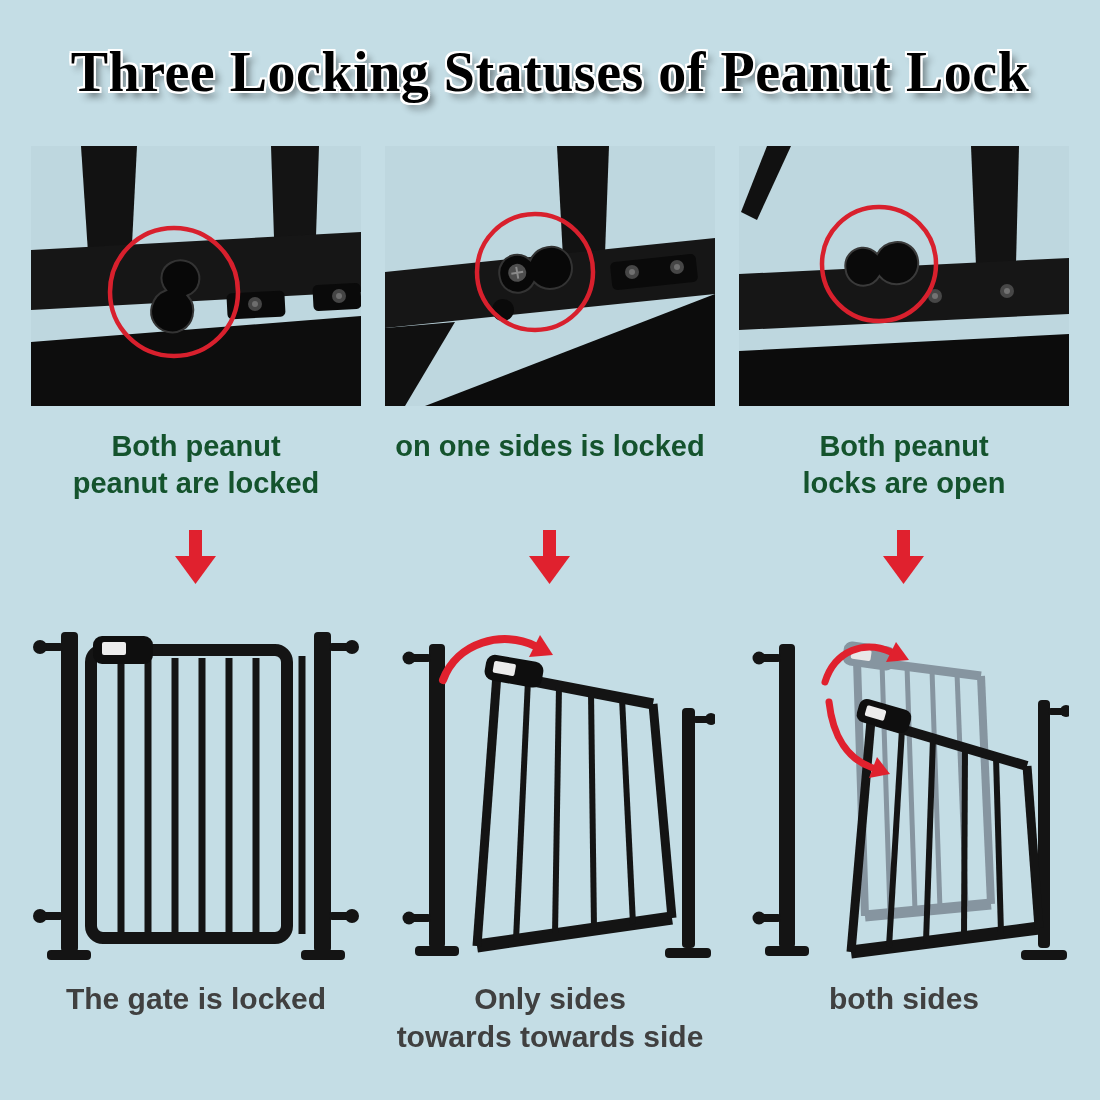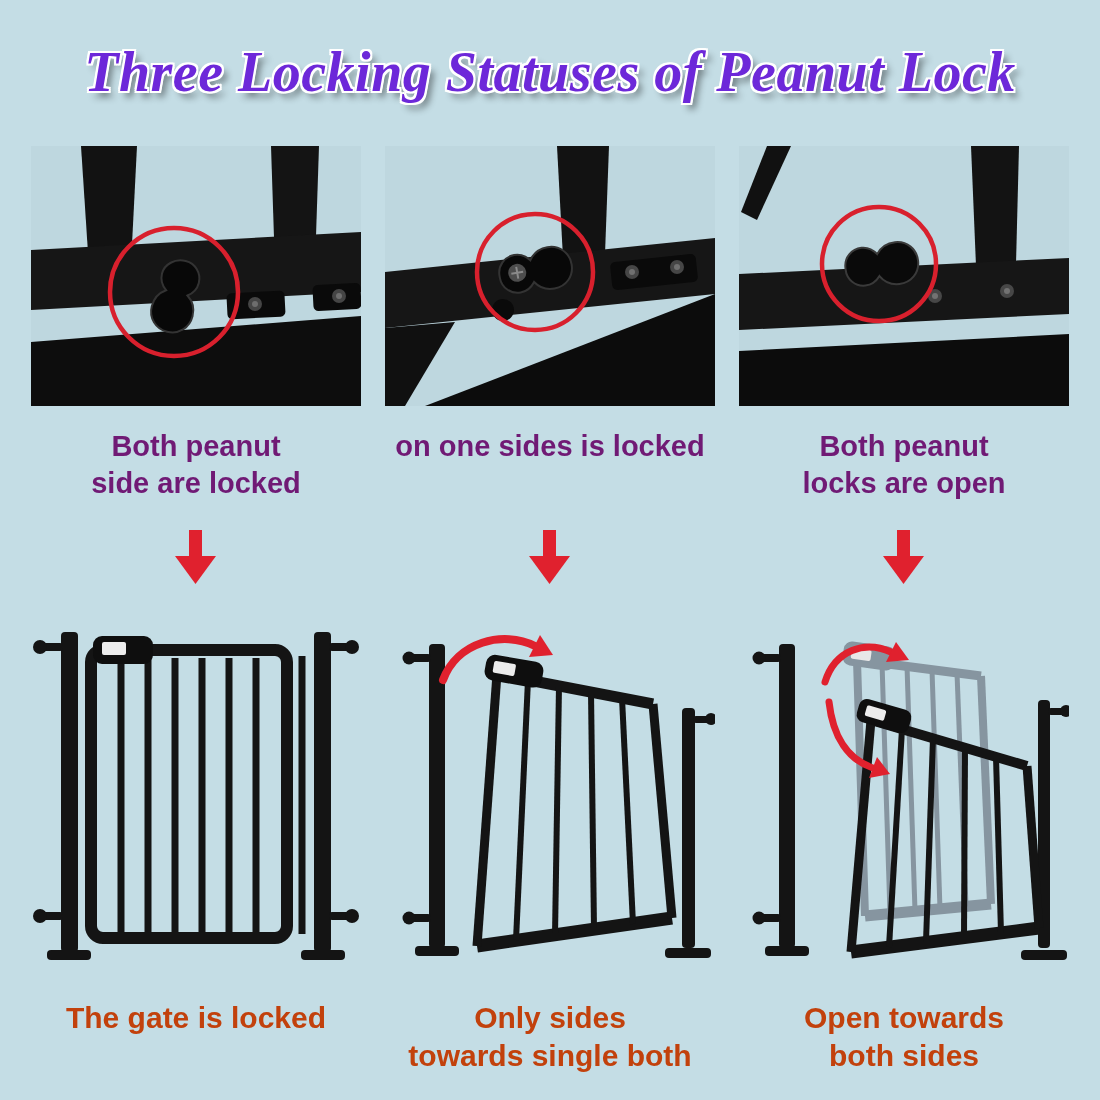--- a/index.html
+++ b/index.html
@@ -11,54 +11,53 @@
     position:relative;
   }
   .title{
     margin:0;
     padding-top:40px;
     text-align:center;
     font-family:"Liberation Serif","DejaVu Serif",serif;
     font-weight:700;
     font-size:56px;
     letter-spacing:0.5px;
-    color:#6d28d9;
+    color:#000000;
     text-shadow:
       -2px -2px 0 #ffffff, 2px -2px 0 #ffffff,
       -2px  2px 0 #ffffff, 2px  2px 0 #ffffff,
        0   -2px 0 #ffffff, 0    2px 0 #ffffff,
       -2px  0   0 #ffffff, 2px  0   0 #ffffff,
        5px  6px 7px rgba(0,0,0,0.45);
-    font-style: italic;
   }
   .grid{
     margin-top:42px;
     display:grid;
     grid-template-columns:repeat(3,330px);
     column-gap:24px;
     justify-content:center;
   }
   .col{display:flex;flex-direction:column;align-items:center;}
   .photo{width:330px;height:260px;display:block;}
   .caption{
     margin-top:22px;
     min-height:76px;
     font-size:29px;
     font-weight:700;
-    color:#701a75;
+    color:#14532d;
     text-align:center;
     line-height:1.28;
   }
   .down-arrow{margin-top:26px;display:block;}
   .gate{margin-top:30px;display:block;width:330px;height:355px;}
   .result-caption{
-    margin-top:28px;
+    margin-top:9px;
     font-size:30px;
     font-weight:700;
-    color:#c2410c;
+    color:#404040;
     text-align:center;
     line-height:1.28;
   }
 </style>
 </head>
 <body>
 
 <div class="page">
 
   <h1 class="title">Three Locking Statuses of Peanut Lock</h1>
@@ -80,21 +79,21 @@
         <circle cx="308" cy="150" r="7" fill="#454545"></circle>
         <circle cx="308" cy="150" r="3" fill="#6e6e6e"></circle>
         <g transform="rotate(14 146 150)">
           <path d="M146 114 c10 0 18 8 18 18 c0 7 -4 12 -8 15 c6 4 10 11 10 19 c0 12 -9 21 -21 21 c-12 0 -21 -9 -21 -21 c0 -8 4 -15 10 -19 c-4 -3 -8 -8 -8 -15 c0 -10 9 -18 20 -18 z" fill="#080808" stroke="#333333" stroke-width="2"></path>
         </g>
         <circle cx="143" cy="146" r="64" fill="none" stroke="#d8202d" stroke-width="4.5"></circle>
       </svg>
 
       <div class="caption">
         <div>Both peanut</div>
-        <div>side are locked</div>
+        <div>peanut are locked</div>
       </div>
 
       <svg class="down-arrow" width="46" height="56" viewBox="0 0 46 56">
         <rect x="16" y="0" width="13" height="28" fill="#e0212e"></rect>
         <polygon points="2,26 43,26 22.5,54" fill="#e0212e"></polygon>
       </svg>
 
       <svg class="gate" viewBox="0 0 330 355">
         <g fill="#141414">
           <rect x="30" y="16" width="17" height="320" rx="4"></rect>
@@ -186,21 +185,21 @@
         <g transform="rotate(10 128 55)">
           <rect x="100" y="42" width="58" height="26" rx="9" fill="#0e0e0e"></rect>
           <rect x="108" y="48" width="22" height="12" rx="2" fill="#ececec"></rect>
         </g>
         <path d="M58 64 C 72 26 118 14 150 30" fill="none" stroke="#e0212e" stroke-width="8" stroke-linecap="round"></path>
         <polygon points="168,39 144,41 155,19" fill="#e0212e"></polygon>
       </svg>
 
       <div class="result-caption">
         <div>Only sides</div>
-        <div>towards single both</div>
+        <div>towards towards side</div>
       </div>
     </div>
 
     <div class="col">
 
       <svg class="photo" viewBox="0 0 330 260">
         <rect width="330" height="260" fill="#bed7df"></rect>
         <polygon points="28,0 52,0 18,74 2,66" fill="#111111"></polygon>
         <polygon points="232,0 280,0 277,118 237,120" fill="#131313"></polygon>
         <polygon points="0,128 330,112 330,168 0,184" fill="#161616"></polygon>
@@ -269,19 +268,18 @@
           <rect x="126" y="94" width="20" height="11" rx="2" fill="#ececec"></rect>
         </g>
 
         <path d="M86 66 C 96 34 126 24 152 36" fill="none" stroke="#e0212e" stroke-width="7" stroke-linecap="round"></path>
         <polygon points="170,44 147,46 157,26" fill="#e0212e"></polygon>
         <path d="M90 86 C 94 122 110 144 134 152" fill="none" stroke="#e0212e" stroke-width="7" stroke-linecap="round"></path>
         <polygon points="151,158 130,162 138,141" fill="#e0212e"></polygon>
       </svg>
 
       <div class="result-caption">
-        <div>Open towards</div>
         <div>both sides</div>
       </div>
     </div>
 
   </div>
 </div>
 
 </body></html>

